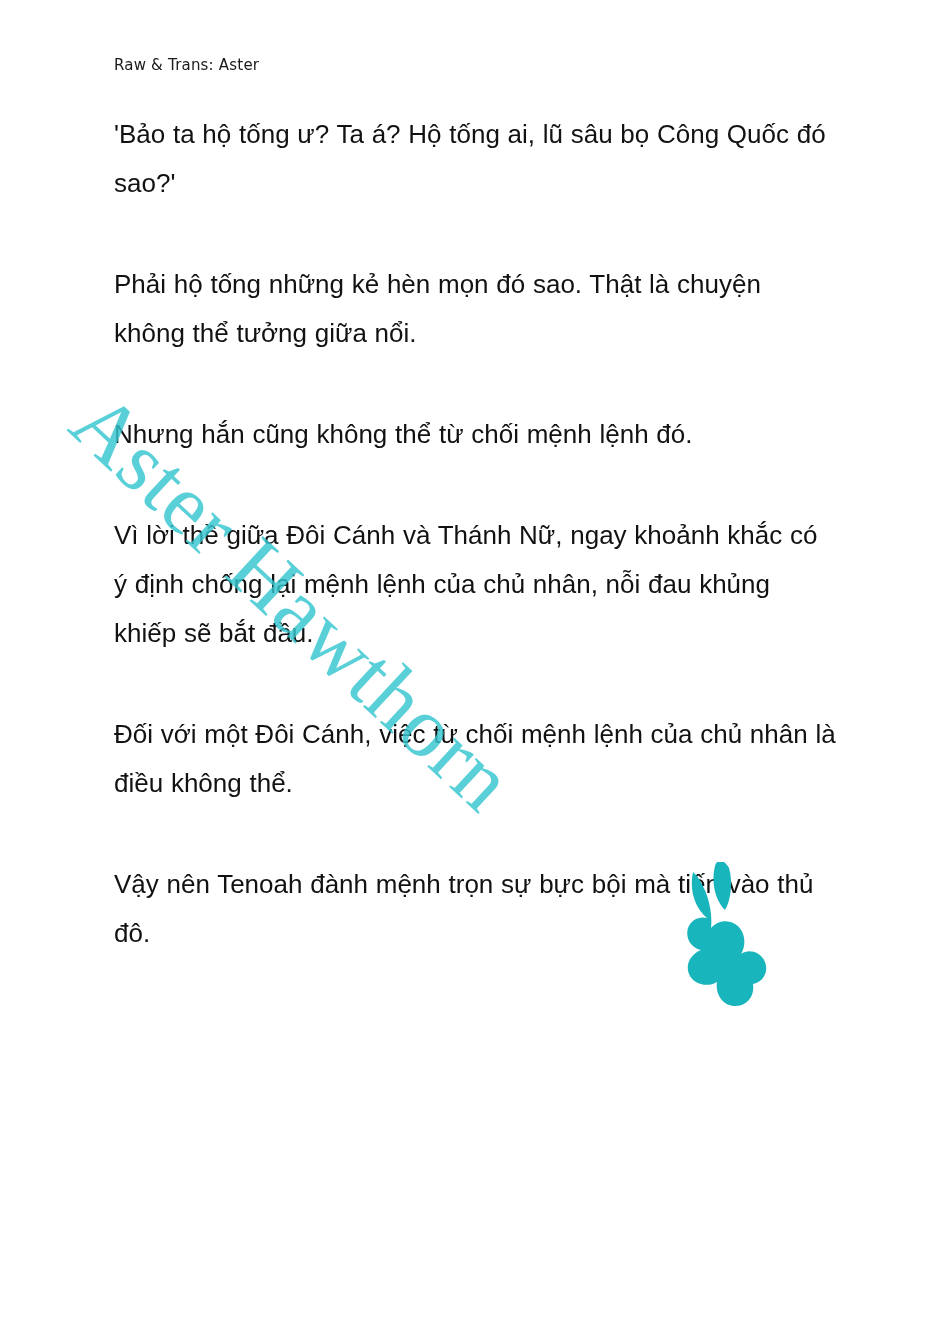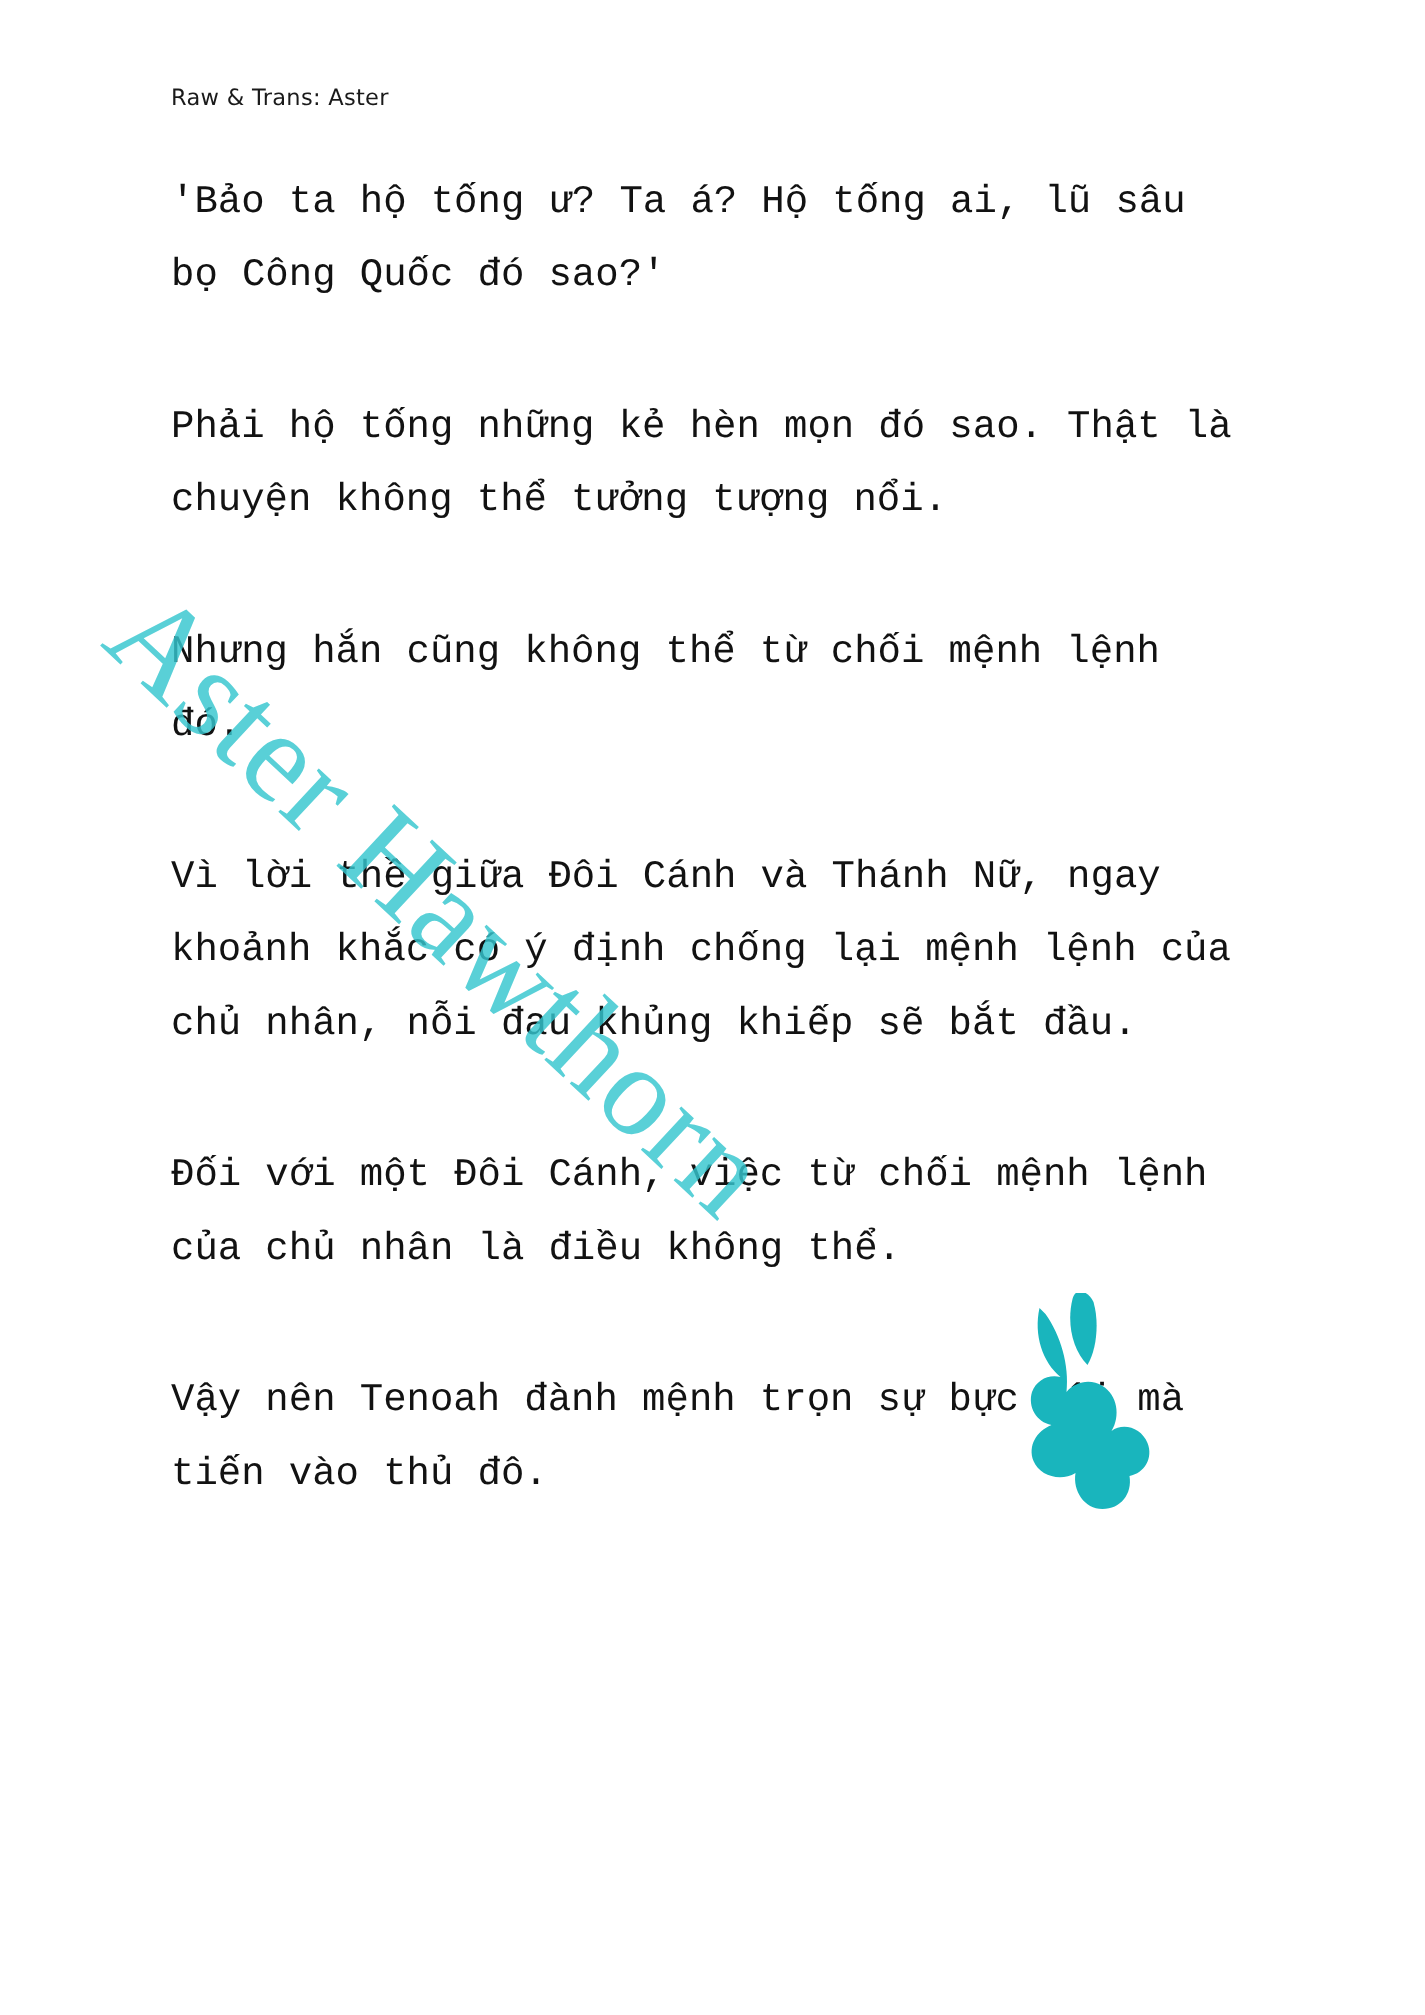--- a/index.html
+++ b/index.html
@@ -27,21 +27,21 @@
     color: #1a1a1a;
     letter-spacing: 0.2px;
   }
   .content {
     position: absolute;
     top: 110px;
     left: 114px;
     width: 722px;
   }
   .para {
-    font-family: Liberation Mono, monospace;
+    font-family: Liberation Sans, sans-serif;
     font-size: 26px;
     line-height: 49px;
     color: #121212;
     margin: 0 0 52px 0;
     text-align: left;
     word-spacing: 0.5px;
   }
   
   .watermark {
     position: absolute;
@@ -74,21 +74,21 @@
 </style>
 </head>
 <body>
 
 <div class="page">
 
   <div class="header">Raw &amp; Trans: Aster</div>
 
   <div class="content">
     <p class="para">'Bảo ta hộ tống ư? Ta á? Hộ tống ai, lũ sâu bọ Công Quốc đó sao?'</p>
-    <p class="para">Phải hộ tống những kẻ hèn mọn đó sao. Thật là chuyện không thể tưởng tượng nổi.</p>
+    <p class="para">Phải hộ tống những kẻ hèn mọn đó sao. Thật là chuyện không thể tưởng giữa nổi.</p>
     <p class="para">Nhưng hắn cũng không thể từ chối mệnh lệnh đó.</p>
     <p class="para">Vì lời thề giữa Đôi Cánh và Thánh Nữ, ngay khoảnh khắc có ý định chống lại mệnh lệnh của chủ nhân, nỗi đau khủng khiếp sẽ bắt đầu.</p>
     <p class="para">Đối với một Đôi Cánh, việc từ chối mệnh lệnh của chủ nhân là điều không thể.</p>
     <p class="para">Vậy nên Tenoah đành mệnh trọn sự bực bội mà tiến vào thủ đô.</p>
   </div>
 
   <div class="watermark">
     <div class="wm-text">Aster Hawthorn</div>
     <svg class="wm-logo" viewBox="0 0 130 150" xmlns="http://www.w3.org/2000/svg">
       <g fill="#19b5bd">

